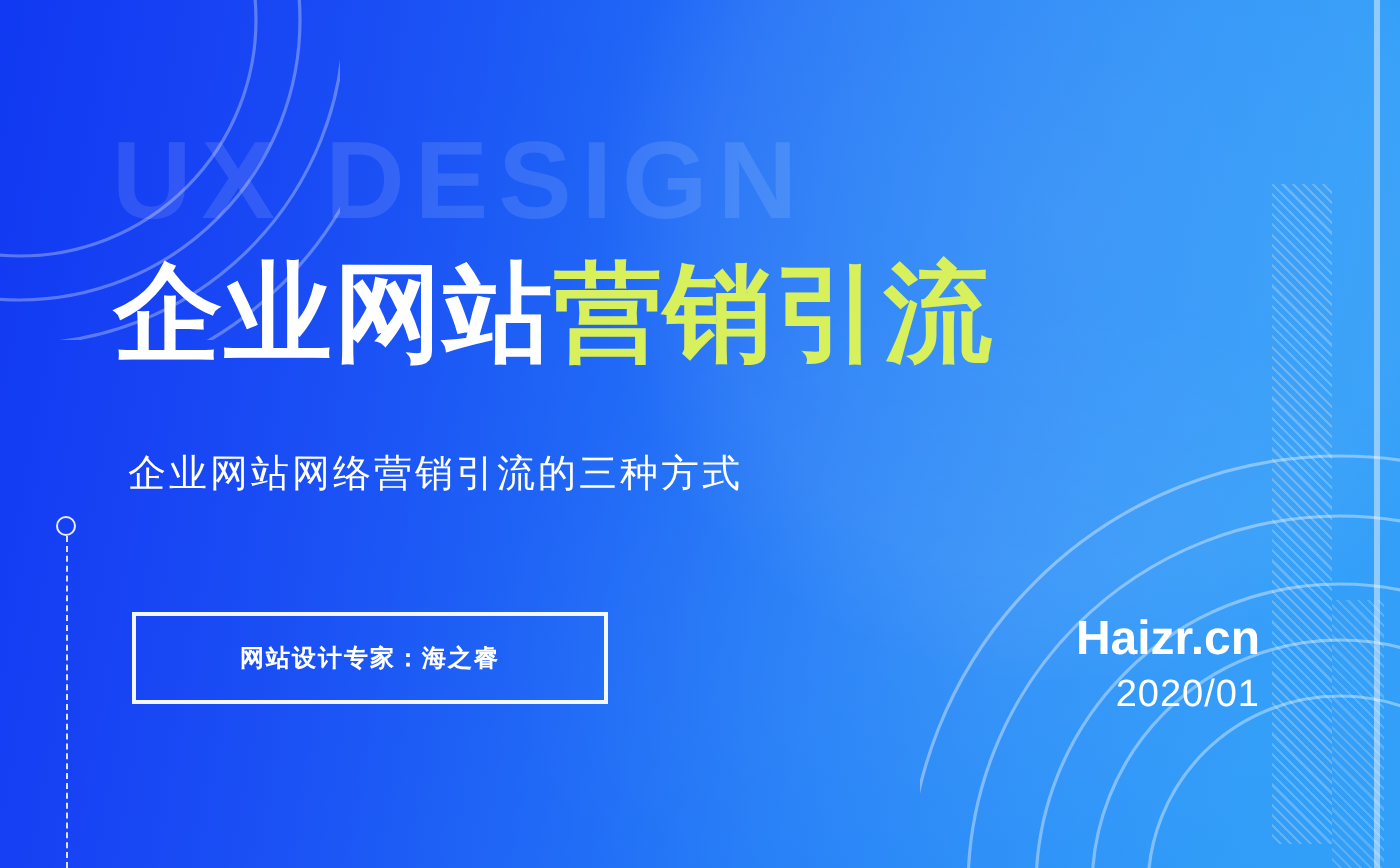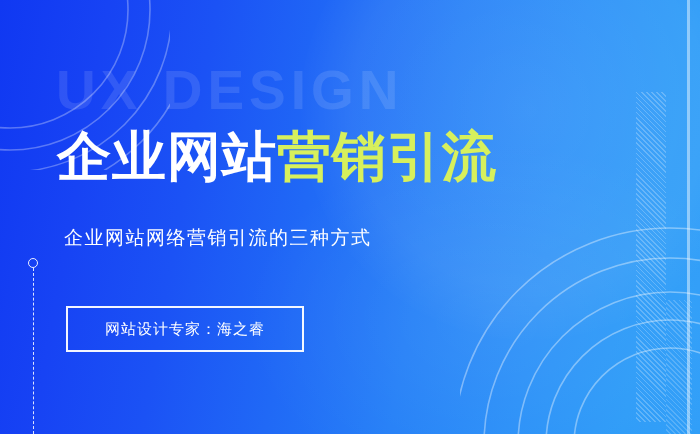--- a/index.html
+++ b/index.html
@@ -142,24 +142,25 @@
     position: absolute;
     left: 66px; top: 306px;
     width: 238px; height: 46px;
     border: 2px solid rgba(255,255,255,0.95);
     box-sizing: border-box;
     display: flex;
     align-items: center;
     justify-content: center;
   }
   .byline-text {
-    font-size: 15px;
+    font-size: 12px;
     color: #ffffff;
     letter-spacing: 1px;
     white-space: nowrap;
+    font-weight: bold;
   }
 
   
   .brand {
     position: absolute;
     right: 70px; top: 306px;
     text-align: right;
     color: #ffffff;
   }
   .brand-name {
@@ -215,14 +216,18 @@
   <div class="headline">
     <span class="seg-a">企业网站</span><span class="seg-b">营销引流</span>
   </div>
 
   <div class="subtitle">企业网站网络营销引流的三种方式</div>
 
   <div class="byline-box">
     <span class="byline-text">网站设计专家：海之睿</span>
   </div>
 
+  <div class="brand">
+    <div class="brand-name">Haizr.cn</div>
+    <div class="brand-date">2020/01</div>
+  </div>
 
 </div>
 
 </body></html>

